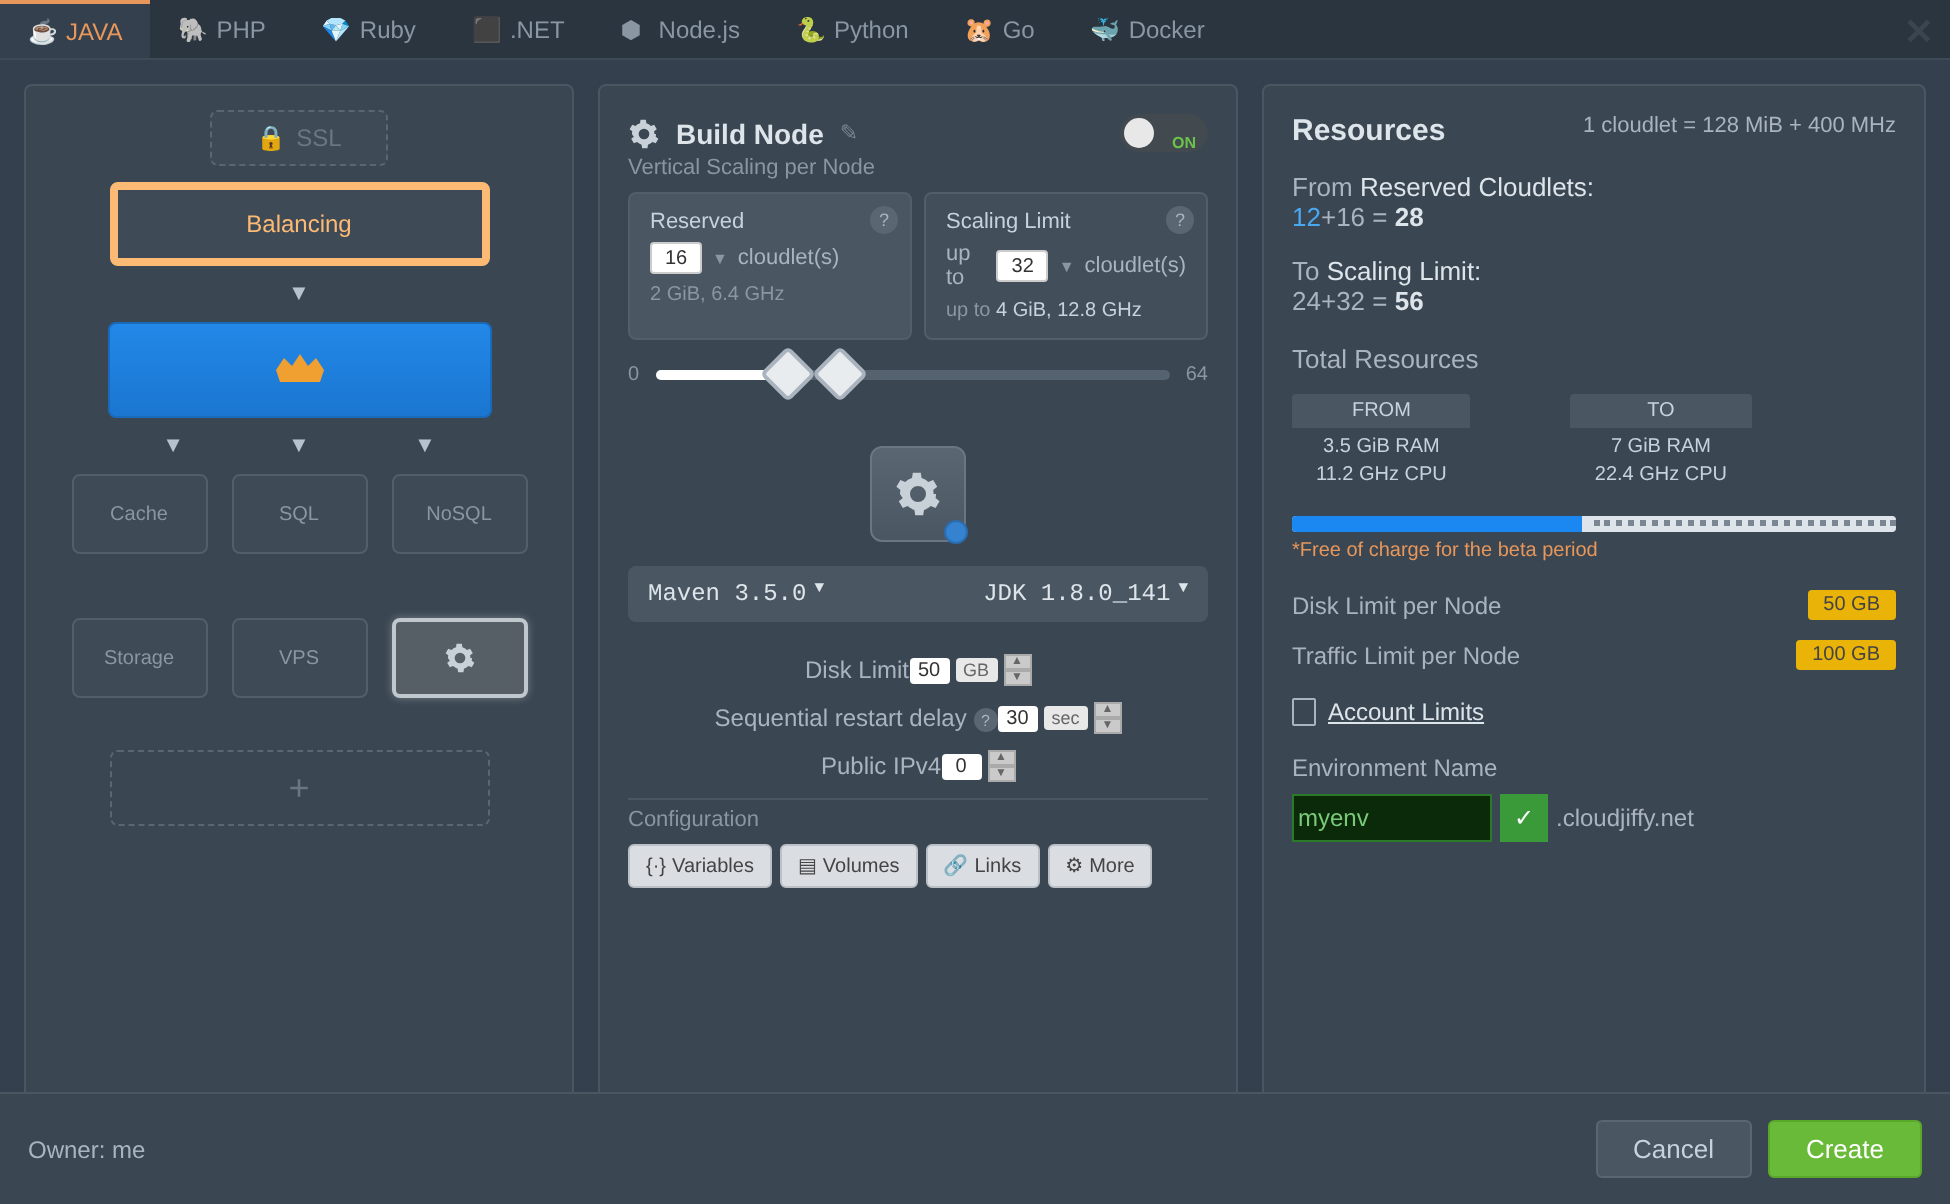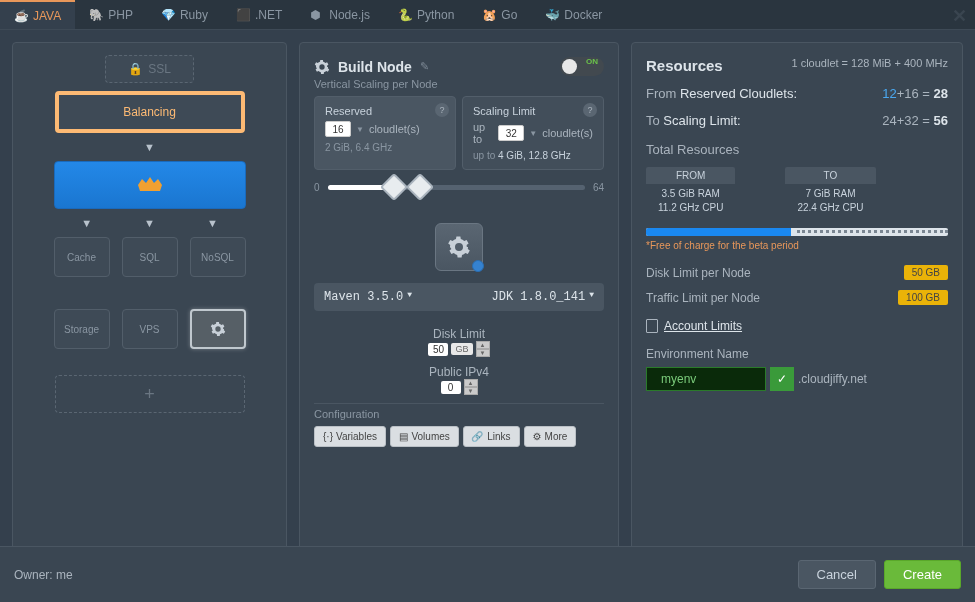--- a/index.html
+++ b/index.html
@@ -13,31 +13,31 @@
 
 .main { display: flex; padding: 12px; gap: 12px; height: 540px; }
 .panel { background: #3a4652; border: 1px solid #4a5662; border-radius: 4px; }
 
 .left-panel { width: 275px; padding: 12px; display: flex; flex-direction: column; align-items: center; gap: 8px; position: relative; }
 .ssl-btn { border: 1px dashed #5a6672; border-radius: 4px; padding: 6px 22px; font-size: 12px; color: #6a7682; background: #3e4a56; cursor: pointer; display: flex; align-items: center; gap: 5px; }
 .balance-btn { background: #3e4a56; border: 4px solid #fdba74; border-radius: 4px; width: 190px; padding: 10px; text-align: center; font-size: 12px; color: #fdba74; cursor: pointer; }
 .arrow-down { color: #b8c2cc; font-size: 11px; }
 .main-node { background: linear-gradient(#2388e8, #1a76d0); border-radius: 4px; width: 192px; height: 48px; display: flex; align-items: center; justify-content: center; cursor: pointer; border: 1px solid #1a6abc;}
 .node-row { display: flex; gap: 12px; }
-.small-node { background: #3e4a56; border: 1px solid #525e6a; border-radius: 4px; width: 56px; height: 40px; display: flex; align-items: center; justify-content: center; font-size: 10px; color: #8a96a2; cursor: pointer; }
+.small-node { background: #3e4a56; border: 1px solid #525e6a; border-radius: 4px; width: 68px; height: 40px; display: flex; align-items: center; justify-content: center; font-size: 10px; color: #8a96a2; cursor: pointer; }
 .small-node.active { background: #565f66; border: 2px solid #c0c8ce; box-shadow: 0 0 4px rgba(255,255,255,0.3); }
 .add-placeholder { border: 1px dashed #5a6672; border-radius: 4px; width: 190px; height: 38px; display: flex; align-items: center; justify-content: center; color: #6a7682; font-size: 18px; cursor: pointer; }
 .triple-arrows { display: flex; gap: 52px; }
 
 .mid-panel { width: 320px; padding: 14px; display: flex; flex-direction: column; }
 .section-header { display: flex; align-items: center; gap: 8px; margin-bottom: 2px; }
 .section-title { font-size: 14px; font-weight: bold; color: #dde4ea; }
 .gear-icon-svg { width: 16px; height: 16px; fill: #c8d0d8; }
 .pencil-icon { color: #7a8692; font-size: 11px; }
-.toggle-on { margin-left: auto; background: #42494f; border-radius: 11px; width: 44px; height: 19px; position: relative; cursor: pointer; display:flex; align-items:flex-start; justify-content:flex-end; padding-right:6px;}
+.toggle-on { margin-left: auto; background: #42494f; border-radius: 11px; width: 44px; height: 19px; position: relative; cursor: pointer; display:flex; align-items:flex-end; justify-content:flex-end; padding-right:6px;}
 .toggle-on::before { content: ""; position: absolute; left: 2px; top: 2px; width: 15px; height: 15px; background: #e8e8e8; border-radius: 50%; }
 .toggle-label { font-size: 8px; color: #6bc24a; font-weight: bold; }
 .subsection { font-size: 11px; color: #8a96a2; margin-bottom: 6px; }
 
 .scaling-boxes { display: flex; gap: 6px; margin-bottom: 12px; }
 .scale-box { background: #424e5a; border: 1px solid #525e6a; border-radius: 4px; padding: 8px 10px; flex: 1; position: relative; }
 .scale-box.reserved { background: #4a5662; }
 .scale-title { font-size: 11px; color: #c8d2dc; margin-bottom: 4px; }
 .scale-row { display: flex; align-items: center; gap: 5px; font-size: 11px; color: #aab4be; }
 .num-input { background: #fff; border: 1px solid #ccc; width: 26px; height: 16px; font-size: 10px; text-align: center; color: #333; border-radius: 2px; }
@@ -53,34 +53,34 @@
 .slider-handle.h1 { left: 22%; }
 .slider-handle.h2 { left: 32%; }
 
 .node-icon-big { align-self: center; width: 48px; height: 48px; background: linear-gradient(#5a6672, #4a5662); border: 1px solid #6a7682; border-radius: 6px; display: flex; align-items: center; justify-content: center; margin-bottom: 12px; position: relative; }
 .info-dot { position: absolute; right: -2px; bottom: -2px; width: 12px; height: 12px; background: #3582d0; border-radius: 50%; border: 1px solid #2a6db0; }
 
 .version-bar { background: #4a5662; border-radius: 4px; padding: 7px 10px; display: flex; justify-content: space-between; font-size: 12px; color: #dde4ea; margin-bottom: 12px; cursor: pointer; }
 .version-bar span { display: flex; align-items: flex-start; gap: 4px; font-family: Liberation Mono, monospace; }
 .version-chev { font-size: 8px; }
 
-.setting-row { display: flex; align-items: center; justify-content: flex-end; font-size: 12px; color: #aab4be; padding: 4px 0; flex-direction: column; }
+.setting-row { display: flex; align-items: center; justify-content: center; font-size: 12px; color: #aab4be; padding: 4px 0; }
 .setting-input { display: flex; align-items: center; gap: 3px; }
 .val-box { background: #fff; border-radius: 2px; padding: 1px 4px; font-size: 10px; color: #333; min-width: 20px; text-align: center; }
 .unit-box { background: #e8e8e8; border-radius: 2px; padding: 1px 4px; font-size: 9px; color: #666; }
 .stepper { display: flex; flex-direction: column; gap: 0; }
 .stepper div { width: 14px; height: 8px; background: #cacaca; font-size: 6px; display:flex; align-items:center; justify-content:center; color:#666; cursor:pointer; border:1px solid #aaa;}
 .config-label { font-size: 11px; color: #8a96a2; margin-top: 4px; border-top: 1px solid #4a5662; padding-top: 4px; }
 .config-btns { display: flex; gap: 4px; margin-top: 6px; }
 .cfg-btn { background: #dadee2; border: 1px solid #bac0c6; border-radius: 3px; padding: 4px 8px; font-size: 10px; color: #444; cursor: pointer; display: flex; align-items: center; gap: 3px; }
 
 .right-panel { flex: 1; padding: 14px; font-size: 12px; }
 .right-panel h3 { font-size: 15px; color: #dde4ea; font-weight: bold; display: inline; }
 .cloudlet-note { float: right; font-size: 11px; color: #aab4be; }
-.res-row { display: flex; justify-content: space-between; margin-top: 12px; font-size: 13px; color: #aab4be; }
+.res-row { display: flex; justify-content: space-between; margin-top: 12px; font-size: 13px; color: #aab4be; flex-direction: column; }
 .res-row .highlight { color: #dde4ea; }
 .res-eq { color: #dde4ea; font-weight: bold; }
 .blue { color: #4aa8f0; }
 .total-label { font-size: 13px; color: #aab4be; margin-top: 14px; margin-bottom: 10px; }
 
 .total-boxes { display: flex; gap: 50px; margin-bottom: 10px; }
 .total-box { text-align: center; font-size: 10px; }
 .total-box-header { background: #4a5662; padding: 3px 22px; font-size: 10px; color: #c8d2dc; border-radius: 2px 2px 0 0; }
 .total-box-body { padding: 3px 12px; font-size: 10px; color: #c8d2dc; line-height: 1.4; }
 
@@ -90,21 +90,21 @@
 .beta-note { font-size: 10px; color: #e8975a; margin-bottom: 14px; }
 
 .limit-row { display: flex; justify-content: space-between; align-items: center; margin-bottom: 10px; font-size: 12px; color: #aab4be; }
 .limit-badge { background: #eab308; color: #444; padding: 2px 8px; font-size: 10px; border-radius: 2px; }
 .account-limits { display: flex; align-items: center; gap: 6px; font-size: 12px; color: #dde4ea; margin: 14px 0; }
 .account-limits a { color: #dde4ea; text-decoration: underline; cursor: pointer; }
 .doc-icon { width: 12px; height: 14px; border: 1px solid #aab4be; border-radius: 1px; }
 
 .env-label { font-size: 12px; color: #aab4be; margin-bottom: 6px; }
 .env-row { display: flex; align-items: center; gap: 4px; }
-.env-input { background: #0a2a0a; border: 1px solid #2a7a2a; color: #7aca7a; padding: 4px 14px; font-size: 12px; width: 120px; }
+.env-input { background: #0a2a0a; border: 1px solid #2a7a2a; color: #7aca7a; padding: 4px 2px; font-size: 12px; width: 100px; }
 .env-check { background: #3a9a3a; width: 24px; height: 24px; display: flex; align-items: center; justify-content: center; color: #fff; }
 .env-domain { font-size: 12px; color: #aab4be; }
 
 .footer { position: absolute; bottom: 0; left: 0; right: 0; height: 56px; background: #3a4652; border-top: 1px solid #4a5662; display: flex; align-items: center; padding: 0 14px; }
 .owner { font-size: 12px; color: #aab4be; }
 .footer-btns { margin-left: auto; display: flex; gap: 8px; }
 .btn { padding: 6px 18px; border-radius: 3px; font-size: 13px; cursor: pointer; border: 1px solid; }
 .btn-cancel { background: #4a5662; color: #c8d2dc; border-color: #5a6672; }
 .btn-create { background: #6aba3a; color: #fff; border-color: #5aa82a; }
 </style>
@@ -249,20 +249,31 @@
       <div class="setting-input">
           <span class="val-box">50</span>
           <span class="unit-box">GB</span>
           <div class="stepper">
             <div>▲</div>
             <div>▼</div>
           </div>
         </div>
     </div>
     <div class="setting-row">
+      <span><span>Sequential restart delay</span> <span class="help-icon" style="position:static;display:inline-flex;width:12px;height:12px;font-size:8px">?</span></span>
+      <div class="setting-input">
+          <span class="val-box">30</span>
+          <span class="unit-box">sec</span>
+          <div class="stepper">
+            <div>▲</div>
+            <div>▼</div>
+          </div>
+        </div>
+    </div>
+    <div class="setting-row">
       <span>Public IPv4</span>
       <div class="setting-input">
           <span class="val-box">0</span>
           <div class="stepper">
             <div>▲</div>
             <div>▼</div>
           </div>
         </div>
     </div>
     <div class="config-label">Configuration</div>

